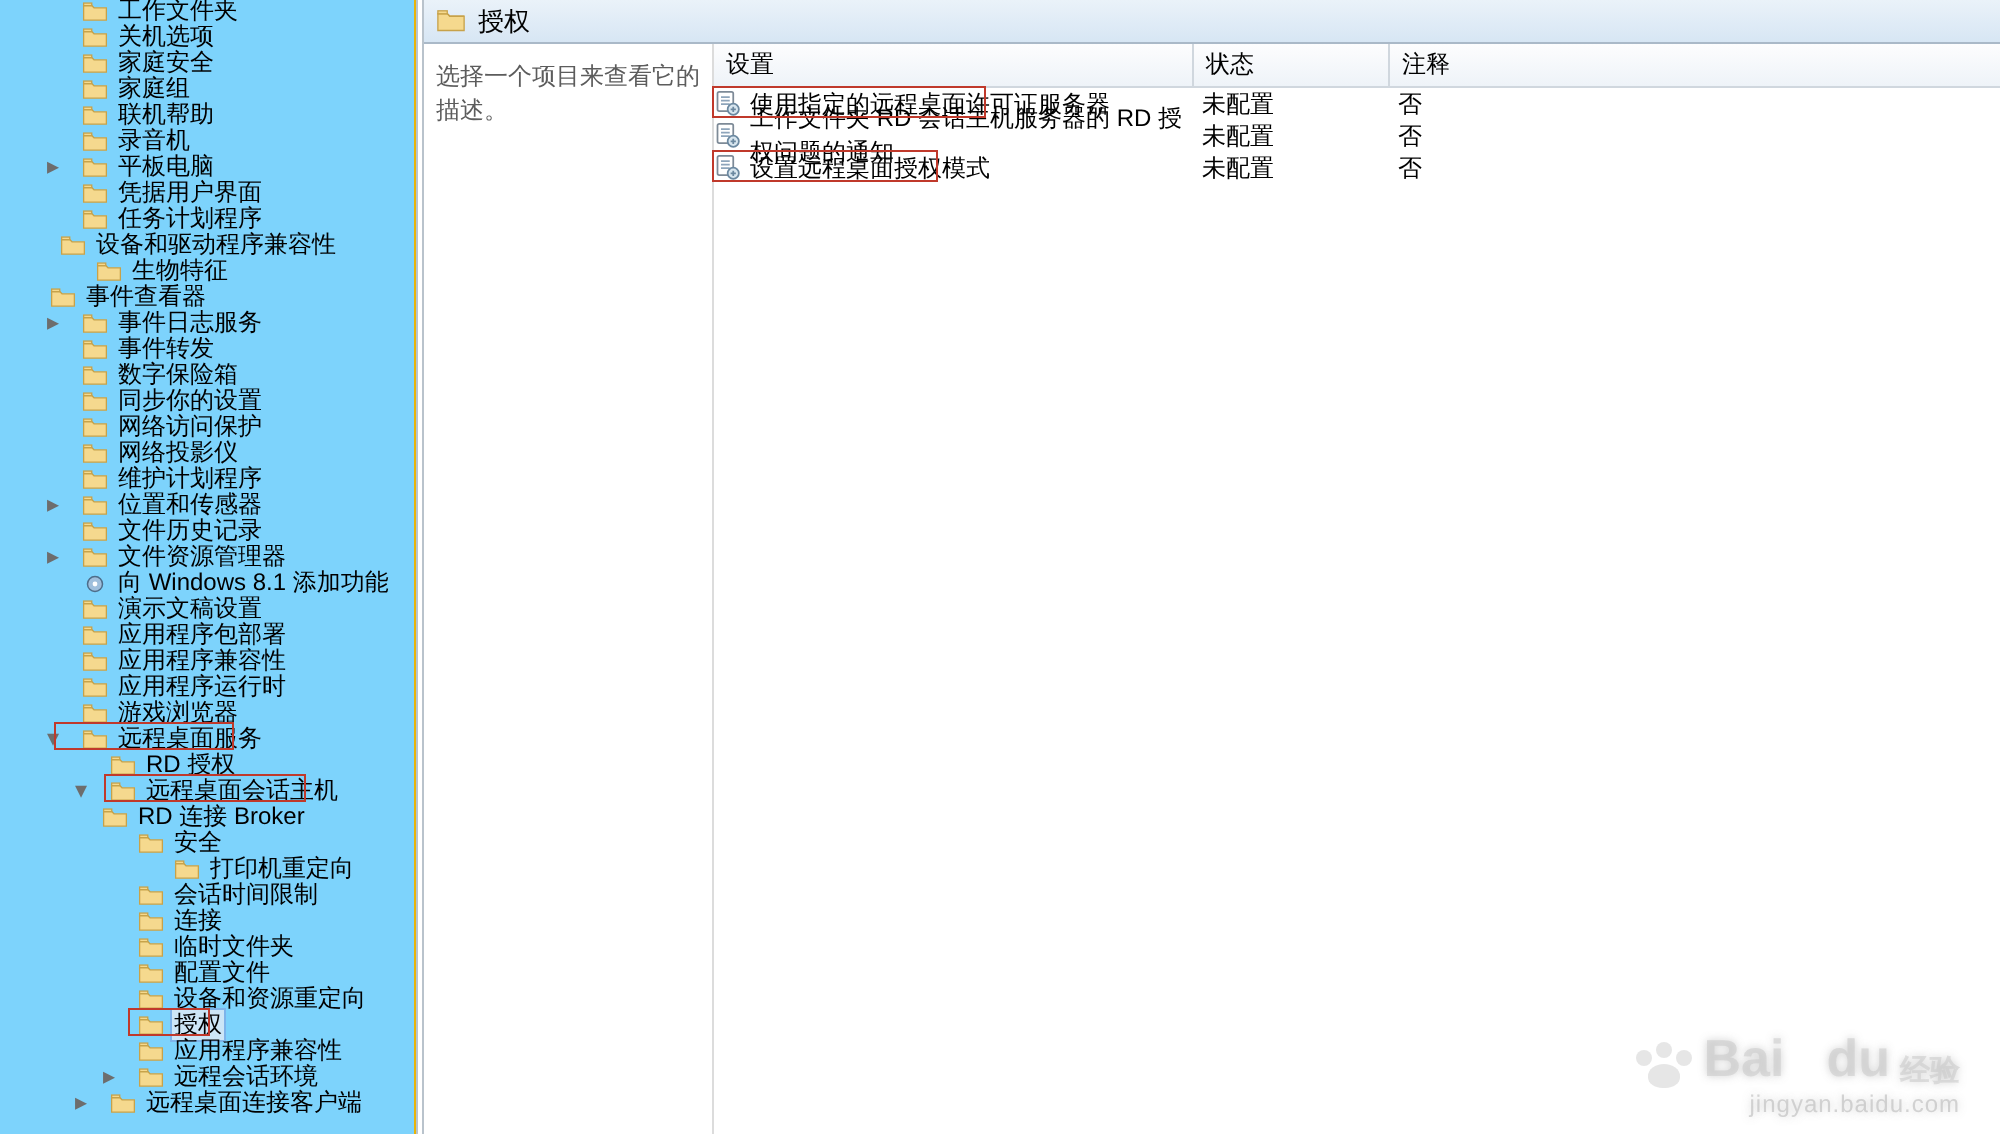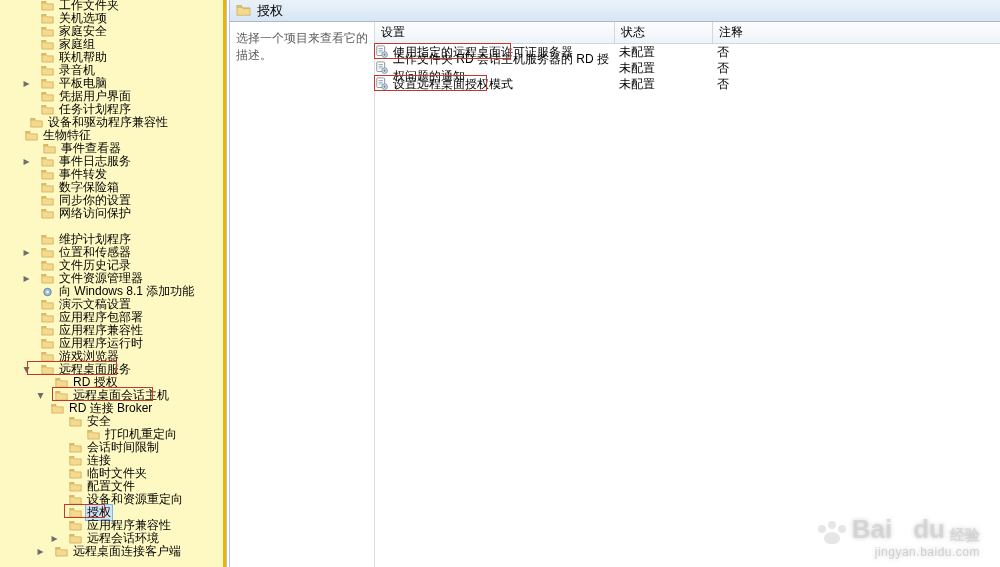--- a/index.html
+++ b/index.html
@@ -11,24 +11,24 @@
     background: #fff;
     overflow: hidden;
   }
   .app {
     display: flex;
     width: 100%; height: 100%;
     background: #fff;
   }
   
   .tree-pane {
-    width: 226px;
+    width: 208px;
     height: 100%;
-    background: #fef9c3;
-    border-right: 3px solid #eab308;
+    background: #7dd3fc;
+    border-right: 1px solid #eab308;
     overflow: hidden;
     position: relative;
   }
   .tree-scroll {
     position: absolute;
     top: 1px; left: 0; right: 0;
     height: 100%;
     padding-top: 0;
   }
   .tree-row {
@@ -278,31 +278,31 @@
         <div class="tree-row" style="top: 114px; padding-left: 15px;">
           <span class="chevron placeholder">▸</span>
           <span class="folder-icon">
             <svg width="13" height="12" viewBox="0 0 16 14">
               <path d="M1 3h5l1.4 1.4H15V12H1z" fill="#f5d98e" stroke="#c7a24a" stroke-width="0.8"></path>
               <rect x="1" y="1.5" width="5" height="1.6" fill="#f5d98e" stroke="#c7a24a" stroke-width="0.8"></rect>
             </svg>
           </span>
           <span class="label">设备和驱动程序兼容性</span>
         </div>
-        <div class="tree-row" style="top: 127px; padding-left: 10px;">
+        <div class="tree-row" style="top: 127px; padding-left: 33px;">
           <span class="chevron placeholder">▸</span>
           <span class="folder-icon">
             <svg width="13" height="12" viewBox="0 0 16 14">
               <path d="M1 3h5l1.4 1.4H15V12H1z" fill="#f5d98e" stroke="#c7a24a" stroke-width="0.8"></path>
               <rect x="1" y="1.5" width="5" height="1.6" fill="#f5d98e" stroke="#c7a24a" stroke-width="0.8"></rect>
             </svg>
           </span>
           <span class="label">生物特征</span>
         </div>
-        <div class="tree-row" style="top: 140px; padding-left: 28px;">
+        <div class="tree-row" style="top: 140px; padding-left: 10px;">
           <span class="chevron placeholder">▸</span>
           <span class="folder-icon">
             <svg width="13" height="12" viewBox="0 0 16 14">
               <path d="M1 3h5l1.4 1.4H15V12H1z" fill="#f5d98e" stroke="#c7a24a" stroke-width="0.8"></path>
               <rect x="1" y="1.5" width="5" height="1.6" fill="#f5d98e" stroke="#c7a24a" stroke-width="0.8"></rect>
             </svg>
           </span>
           <span class="label">事件查看器</span>
         </div>
         <div class="tree-row" style="top: 153px; padding-left: 26px;">
@@ -347,20 +347,30 @@
         </div>
         <div class="tree-row" style="top: 205px; padding-left: 26px;">
           <span class="chevron placeholder">▸</span>
           <span class="folder-icon">
             <svg width="13" height="12" viewBox="0 0 16 14">
               <path d="M1 3h5l1.4 1.4H15V12H1z" fill="#f5d98e" stroke="#c7a24a" stroke-width="0.8"></path>
               <rect x="1" y="1.5" width="5" height="1.6" fill="#f5d98e" stroke="#c7a24a" stroke-width="0.8"></rect>
             </svg>
           </span>
           <span class="label">网络访问保护</span>
+        </div>
+        <div class="tree-row" style="top: 218px; padding-left: 26px;">
+          <span class="chevron placeholder">▸</span>
+          <span class="folder-icon">
+            <svg width="13" height="12" viewBox="0 0 16 14">
+              <path d="M1 3h5l1.4 1.4H15V12H1z" fill="#f5d98e" stroke="#c7a24a" stroke-width="0.8"></path>
+              <rect x="1" y="1.5" width="5" height="1.6" fill="#f5d98e" stroke="#c7a24a" stroke-width="0.8"></rect>
+            </svg>
+          </span>
+          <span class="label">网络投影仪</span>
         </div>
         <div class="tree-row" style="top: 231px; padding-left: 26px;">
           <span class="chevron placeholder">▸</span>
           <span class="folder-icon">
             <svg width="13" height="12" viewBox="0 0 16 14">
               <path d="M1 3h5l1.4 1.4H15V12H1z" fill="#f5d98e" stroke="#c7a24a" stroke-width="0.8"></path>
               <rect x="1" y="1.5" width="5" height="1.6" fill="#f5d98e" stroke="#c7a24a" stroke-width="0.8"></rect>
             </svg>
           </span>
           <span class="label">维护计划程序</span>

